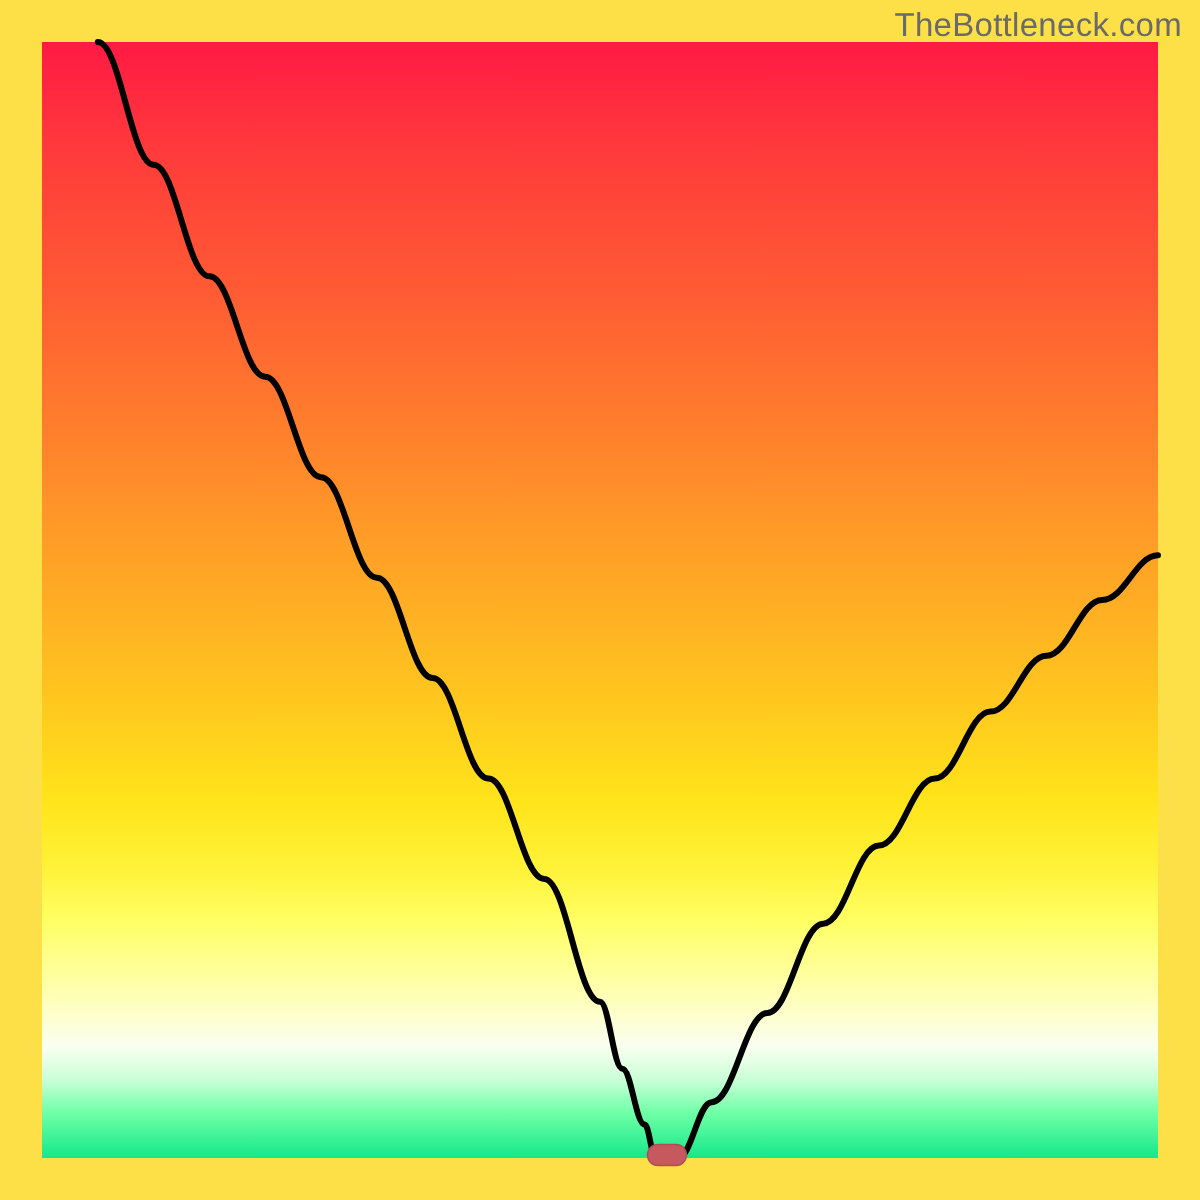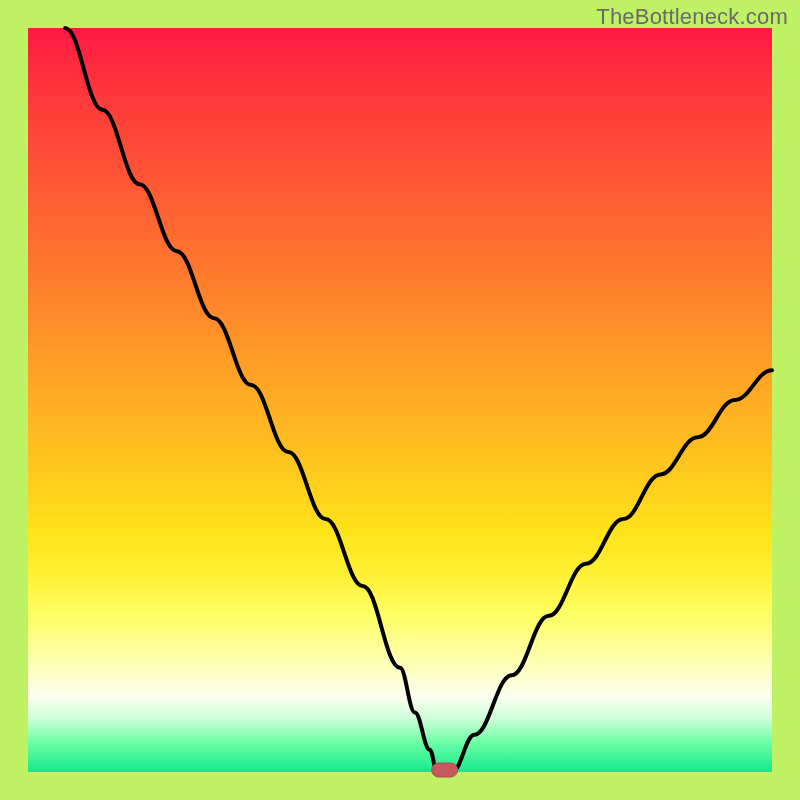--- a/index.html
+++ b/index.html
@@ -8,21 +8,21 @@
     width: 800px;
     height: 800px;
     background: #000;
     overflow: hidden;
     font-family: Arial, Helvetica, sans-serif;
   }
   .frame {
     position: relative;
     width: 800px;
     height: 800px;
-    background: #bef264;
+    background: #fde047;
   }
   .watermark {
     position: absolute;
     top: 4px;
     right: 12px;
     color: #6a6a6a;
     font-size: 22px;
     font-weight: 500;
     letter-spacing: 0.2px;
     z-index: 10;

